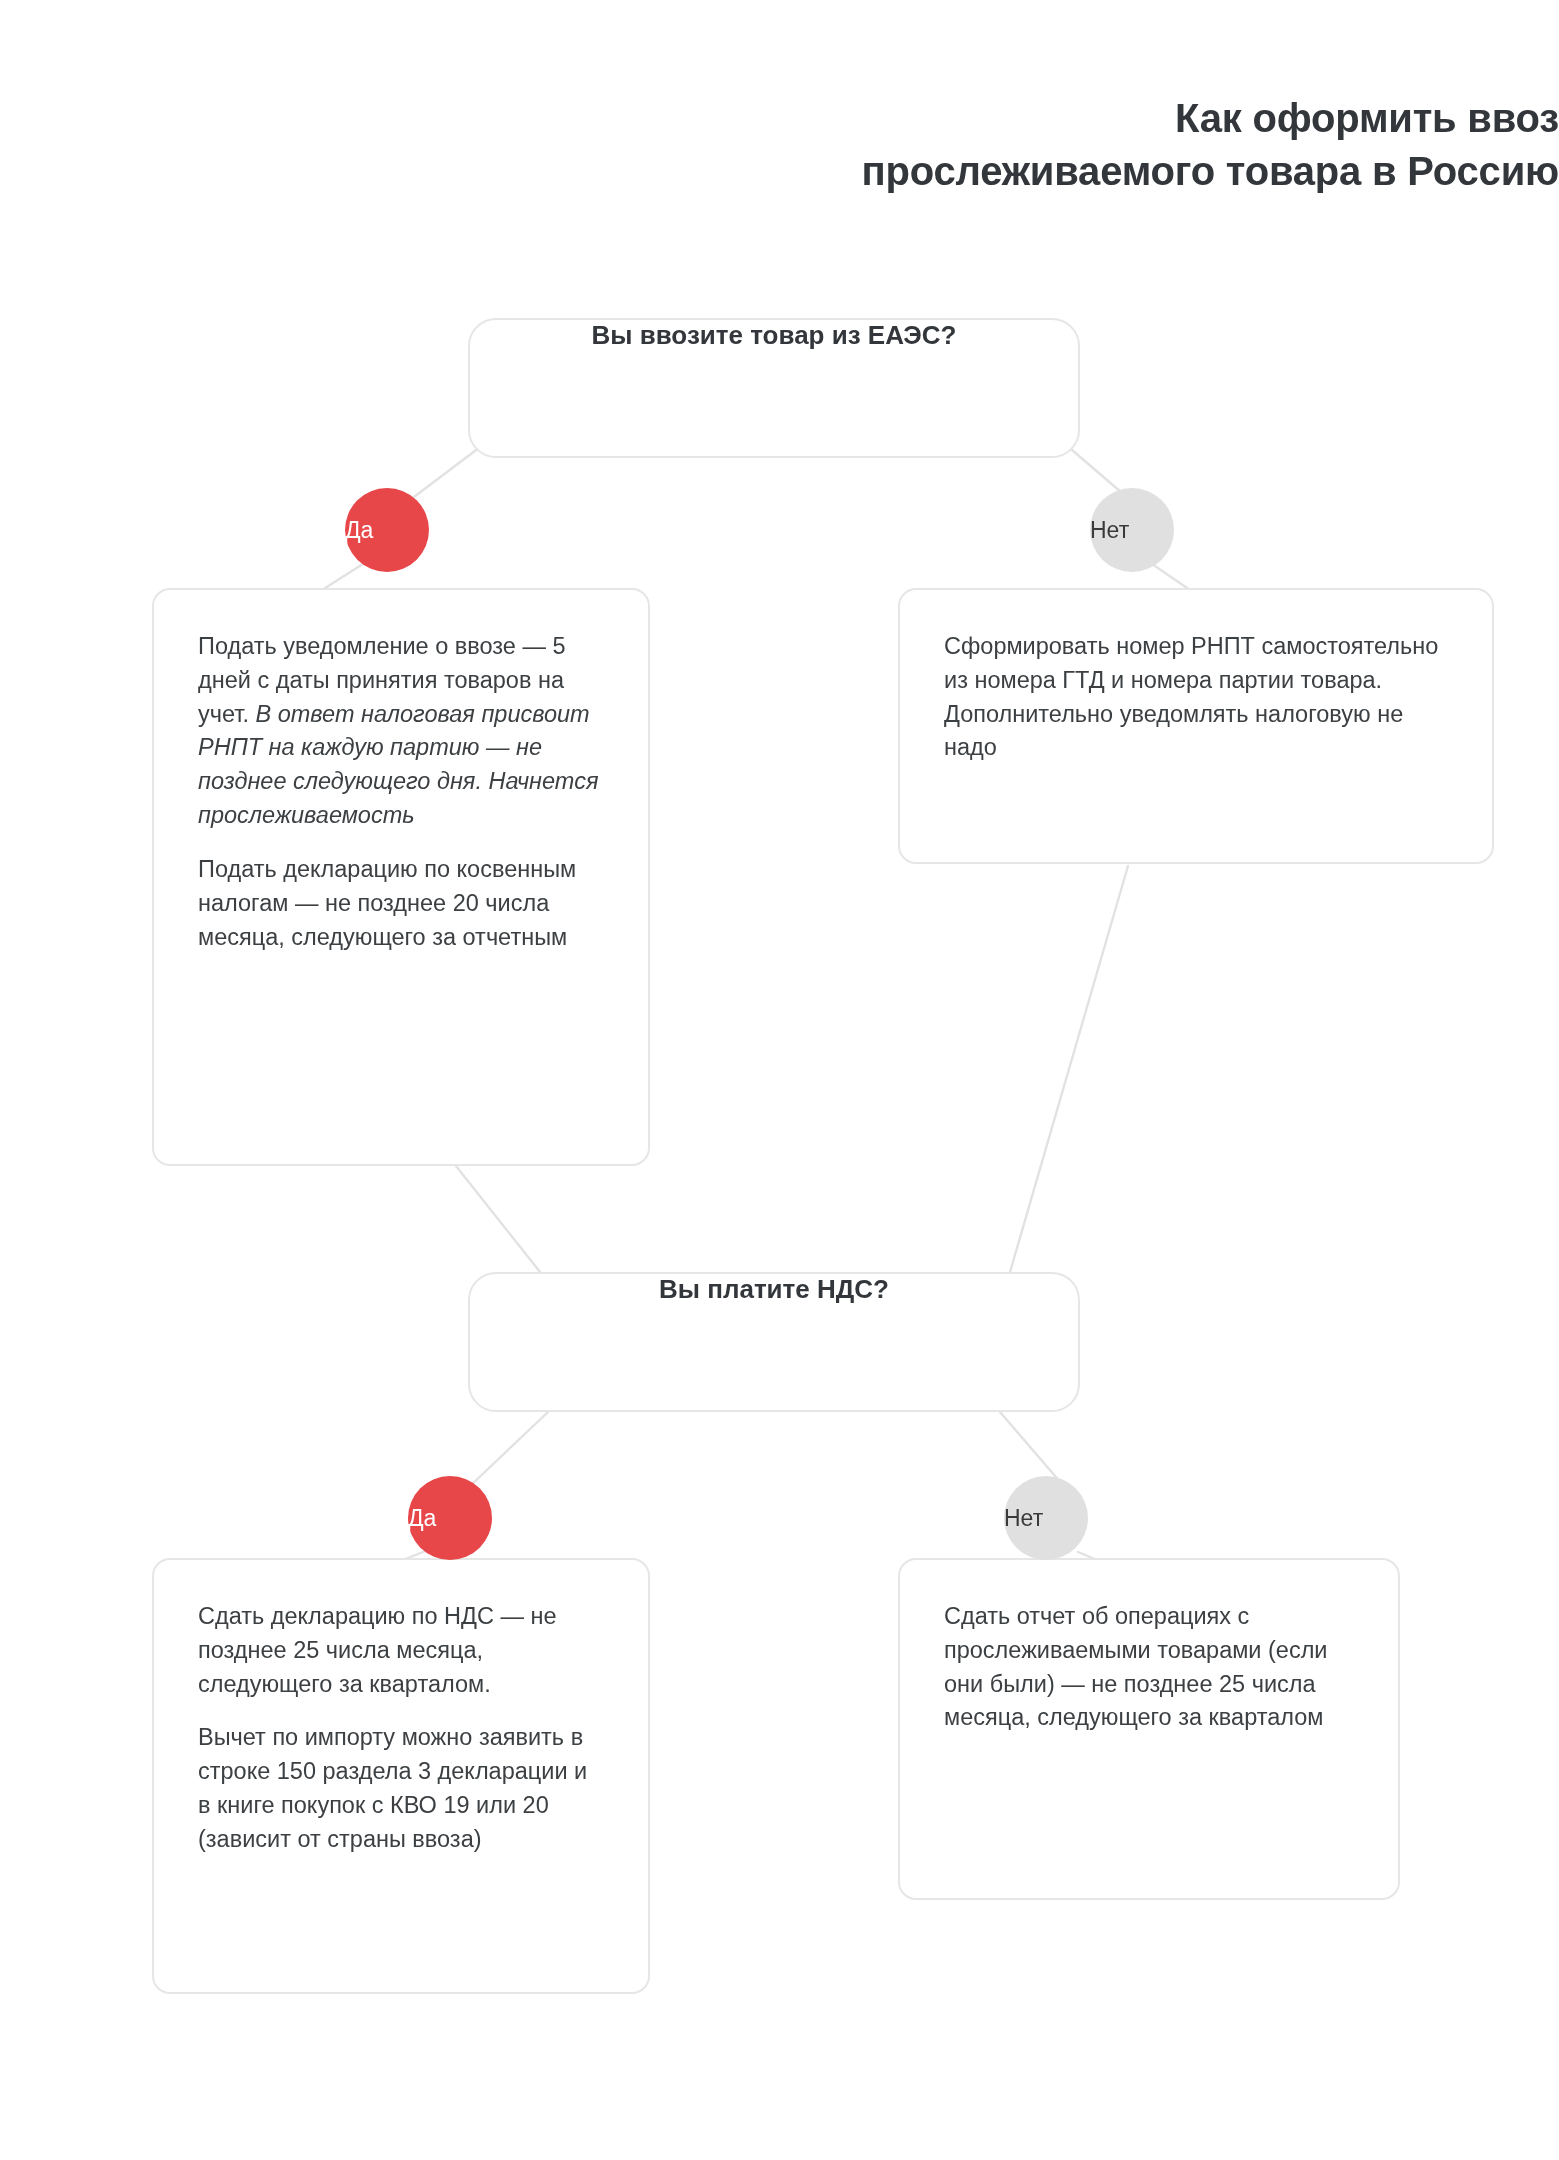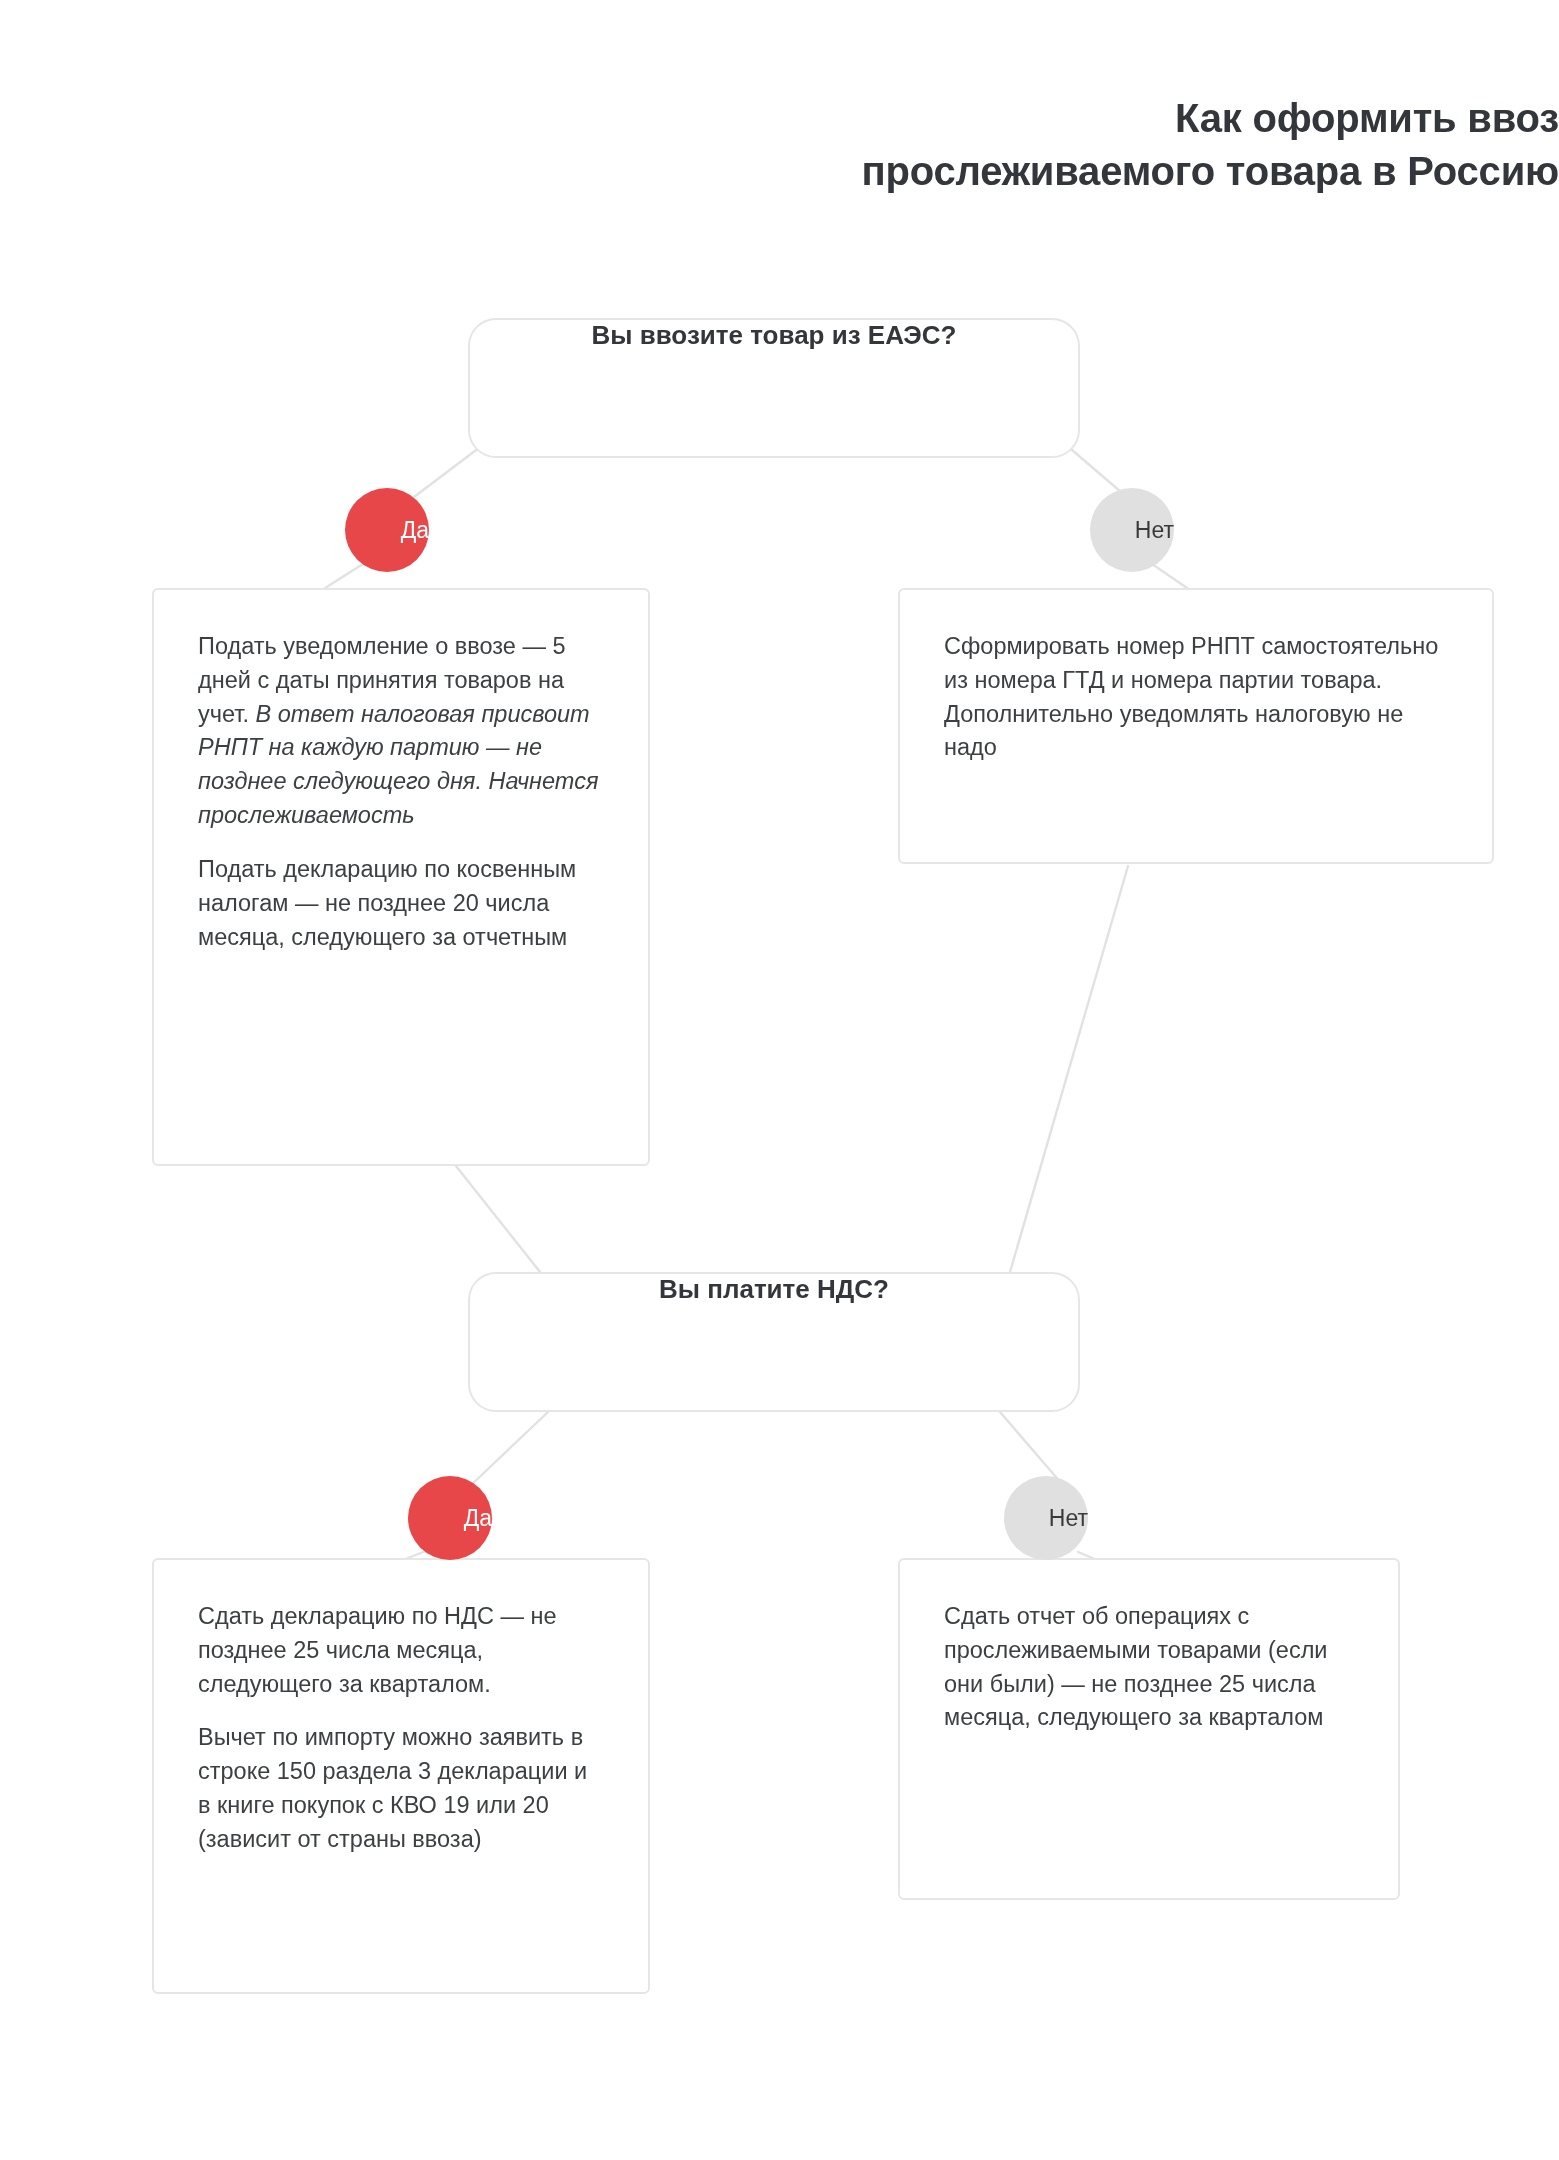--- a/index.html
+++ b/index.html
@@ -79,40 +79,40 @@
   #node-nds   { left: 468px; top: 1272px; width: 612px; height: 140px; }
 
   
   .badge {
     position: absolute;
     width: 84px;
     height: 84px;
     border-radius: 50%;
     display: flex;
     align-items: center;
-    justify-content: flex-end;
+    justify-content: flex-start;
     font-size: 23px;
     z-index: 4;
     box-sizing: border-box;
   }
   .badge.yes { background: #e8474a; color: #ffffff; }
   .badge.no  { background: #e0e0e0; color: #3a3a3a; }
 
   #badge-yes-1 { left: 345px;  top: 488px;  }
   #badge-no-1  { left: 1090px; top: 488px;  }
   #badge-yes-2 { left: 408px;  top: 1476px; }
   #badge-no-2  { left: 1004px; top: 1476px; }
 
   
   .card {
     position: absolute;
     box-sizing: border-box;
     background: #ffffff;
     border: 2.2px solid #e6e6e6;
-    border-radius: 6px;
+    border-radius: 18px;
     padding: 40px 46px 42px 44px;
     z-index: 2;
   }
   .card p {
     margin: 0;
     font-size: 23.5px;
     line-height: 1.44;
     color: #3c4043;
   }
   .card p + p { margin-top: 20px; }

